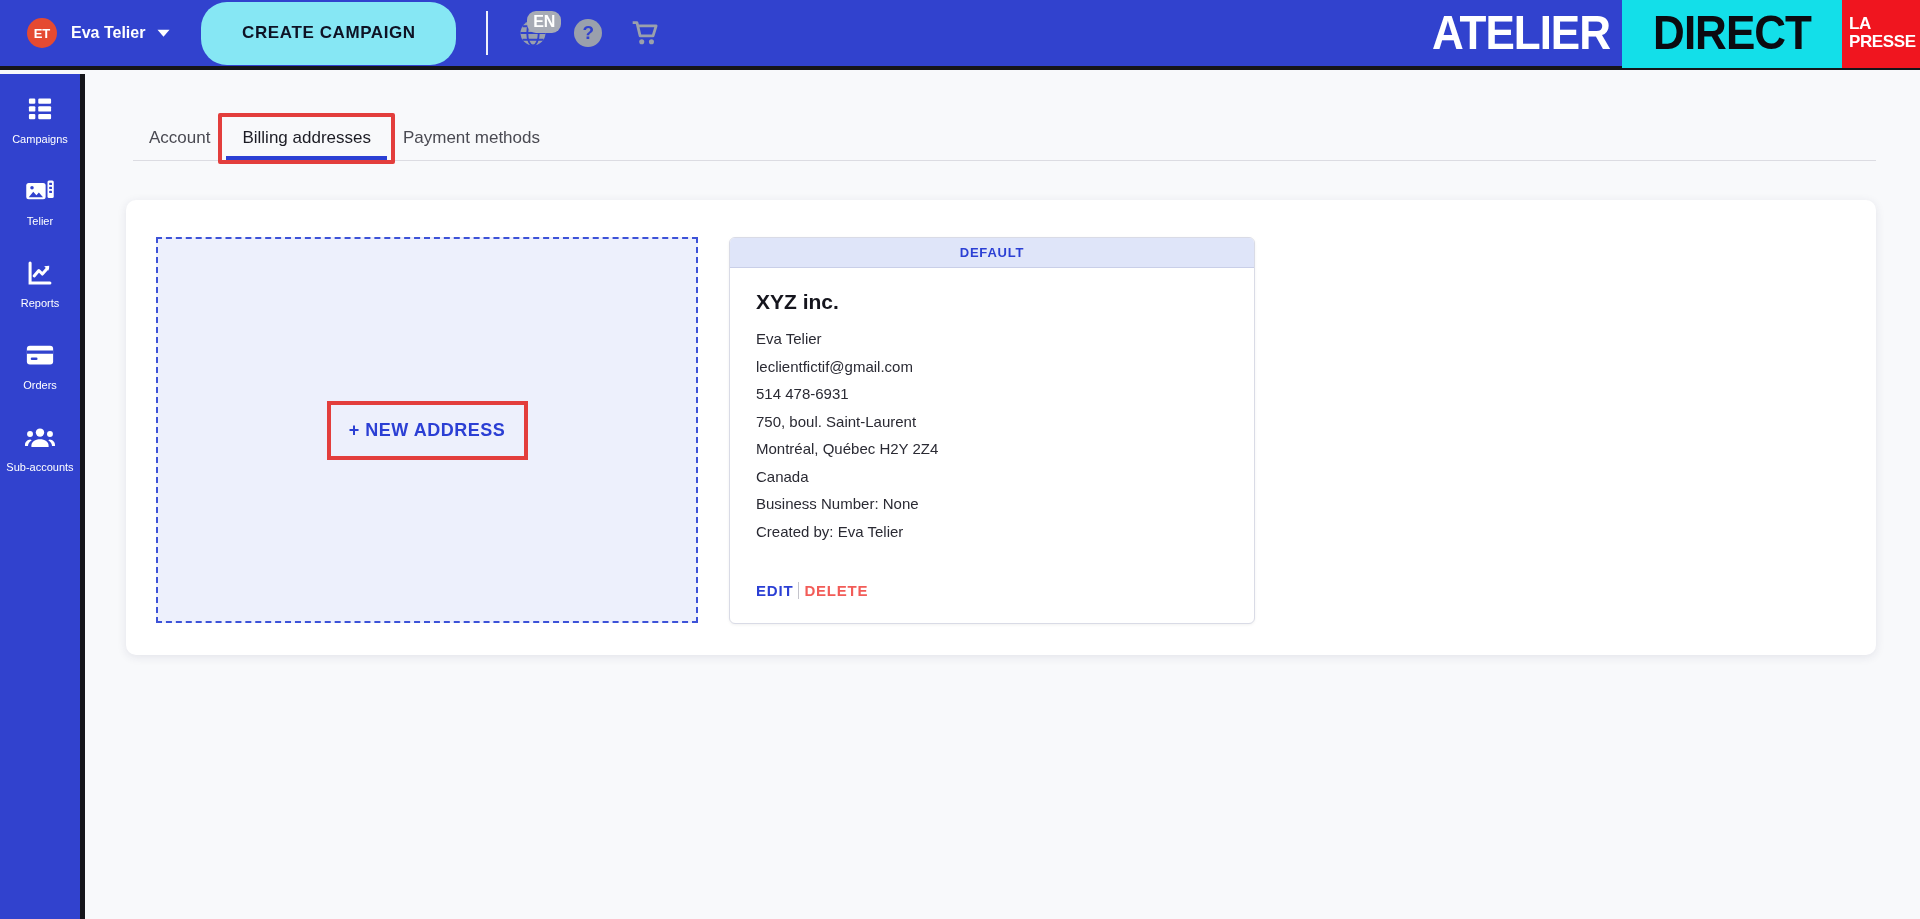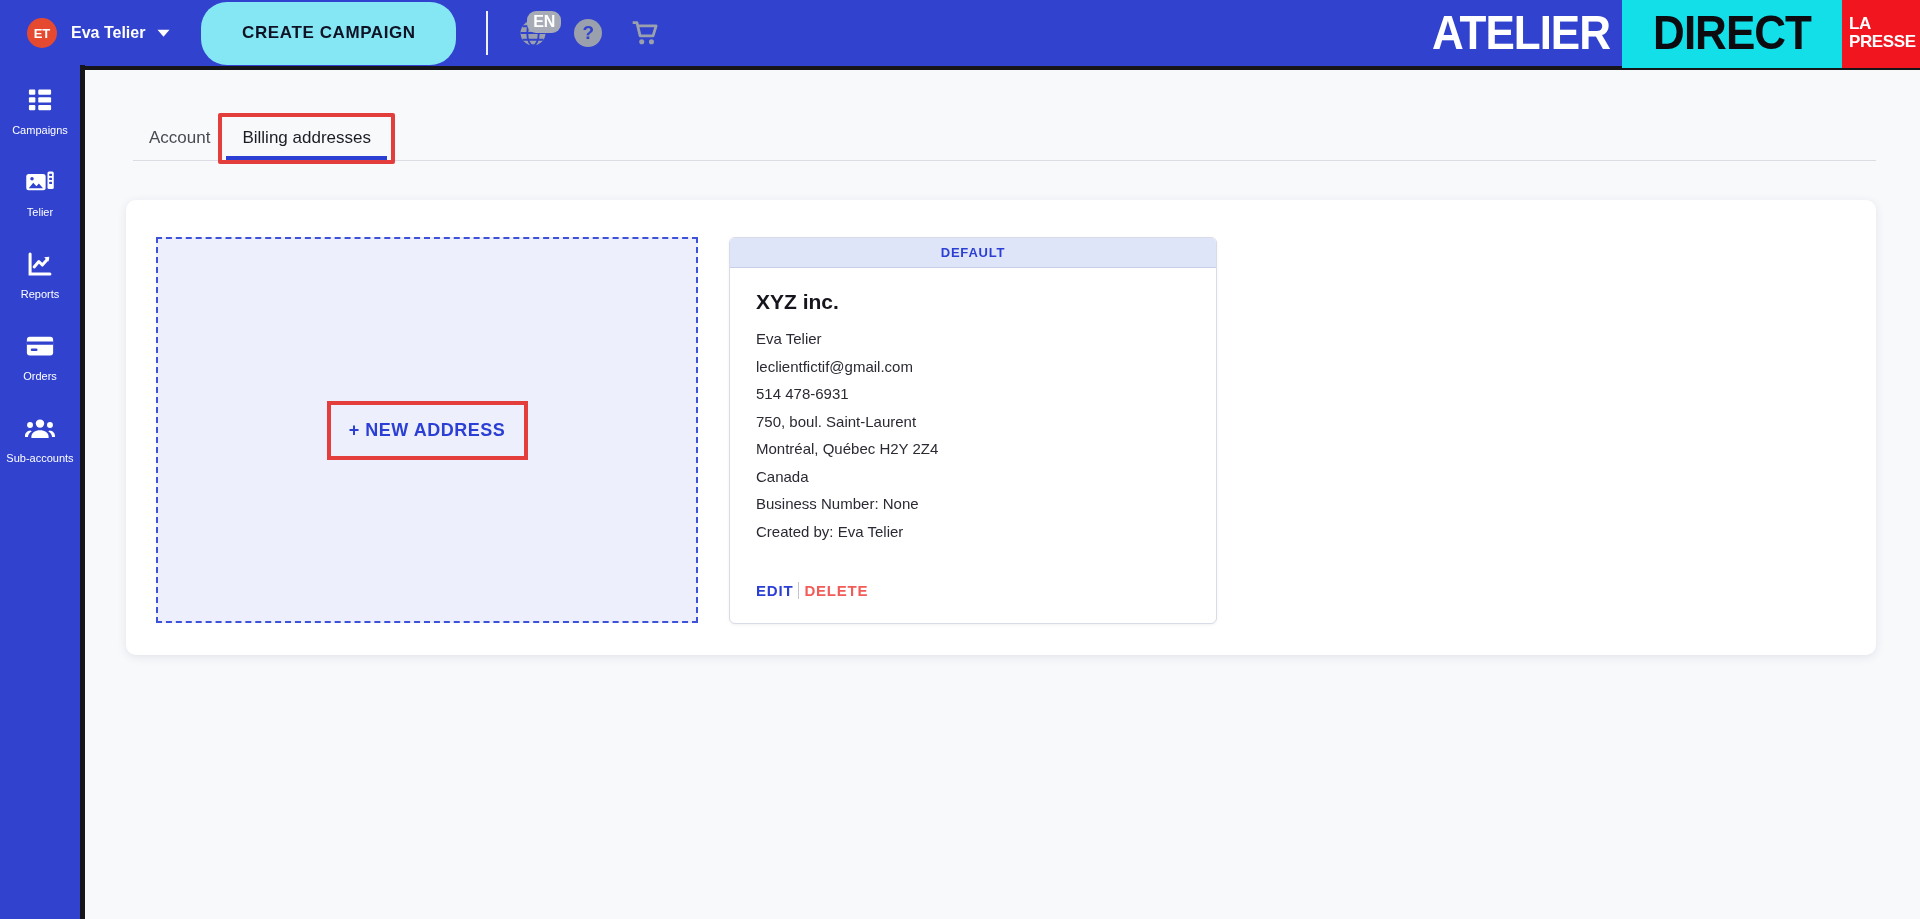--- a/index.html
+++ b/index.html
@@ -33,21 +33,21 @@
                   transform:scaleY(1.08); margin-right:12px; }
   .logo-direct { width:220px; height:70px; background:#13dfe9; color:#0b0b10;
                  display:flex; align-items:center; justify-content:center;
                  font-size:44px; font-weight:700; letter-spacing:-1px; transform-origin:center; }
   .logo-direct span { transform:scaleY(1.08); }
   .logo-presse { width:78px; height:70px; background:#f0151f; color:#fff; display:flex;
                  flex-direction:column; justify-content:center; padding-left:7px;
                  font-size:17px; font-weight:700; line-height:1.08; letter-spacing:-.4px; }
 
   
-  .sidebar { position:absolute; top:65px; left:0; bottom:0; width:85px;
+  .sidebar { position:absolute; top:74px; left:0; bottom:0; width:85px;
              background:#3142ce; border-right:5px solid #15151a;
              display:flex; flex-direction:column; align-items:center; padding-top:22px; }
   .side-item { width:80px; height:60px; margin-bottom:22px; display:flex; flex-direction:column;
                align-items:center; justify-content:flex-start; cursor:pointer; }
   .side-item svg { flex:none; }
   .side-label { color:#fff; font-size:11px; margin-top:7px; white-space:nowrap; }
 
   
   .main { position:absolute; top:74px; left:85px; right:0; bottom:0; background:#f8f9fb; }
   .tabs-wrap { padding:44px 44px 0 48px; }
@@ -61,21 +61,21 @@
   .panel { margin:39px 44px 0 41px; height:455px; background:#fff; border-radius:10px;
            box-shadow:0 2px 10px rgba(40,40,80,.10); padding:37px 30px;
            display:flex; gap:31px; }
   .dashed-box { width:542px; height:386px; background:#edf0fc; border:2px dashed #3d52d8;
                 display:flex; align-items:center; justify-content:center; }
   .btn-annotation { width:201px; height:59px; border:4px solid #e33e3c;
                     display:flex; align-items:center; justify-content:center; }
   .new-address-btn { background:none; border:none; color:#2b3fd4; font-family:inherit;
                      font-size:18px; font-weight:700; letter-spacing:.5px; cursor:pointer; }
 
-  .address-card { width:488px; height:387px; background:#fff; border:1px solid #d9dbe6;
+  .address-card { width:526px; height:387px; background:#fff; border:1px solid #d9dbe6;
                   border-radius:6px; box-shadow:0 1px 3px rgba(0,0,0,.06);
                   display:flex; flex-direction:column; }
   .badge-bar { height:30px; background:#dfe5f9; border-bottom:1px solid #c9cfe8;
                border-radius:5px 5px 0 0; display:flex; align-items:center; justify-content:center;
                color:#2b3fd4; font-size:13px; font-weight:600; letter-spacing:.8px; }
   .card-body { flex:1; padding:22px 26px 24px; display:flex; flex-direction:column; }
   .company { font-size:21px; font-weight:700; color:#15151d; margin-bottom:16px; }
   .addr-line { font-size:15px; color:#2a2a33; line-height:17.5px; margin-bottom:10px; }
   .actions { margin-top:auto; display:flex; align-items:center; gap:5px; }
   .action-edit { background:none; border:none; font-family:inherit; color:#2b3fd4;
@@ -198,20 +198,21 @@
 </nav>
 
 <main class="main">
   <div class="tabs-wrap">
     <div class="tabs">
       <div class="tab">Account</div>
       <div class="tab active">
         <span>Billing addresses</span>
         <div class="tab-annotation"></div>
       </div>
+      <div class="tab">Payment methods</div>
     </div>
     <div class="tabs-divider"></div>
   </div>
 
   <section class="panel">
     <div class="dashed-box">
       <div class="btn-annotation">
         <button class="new-address-btn">+ NEW ADDRESS</button>
       </div>
     </div>

